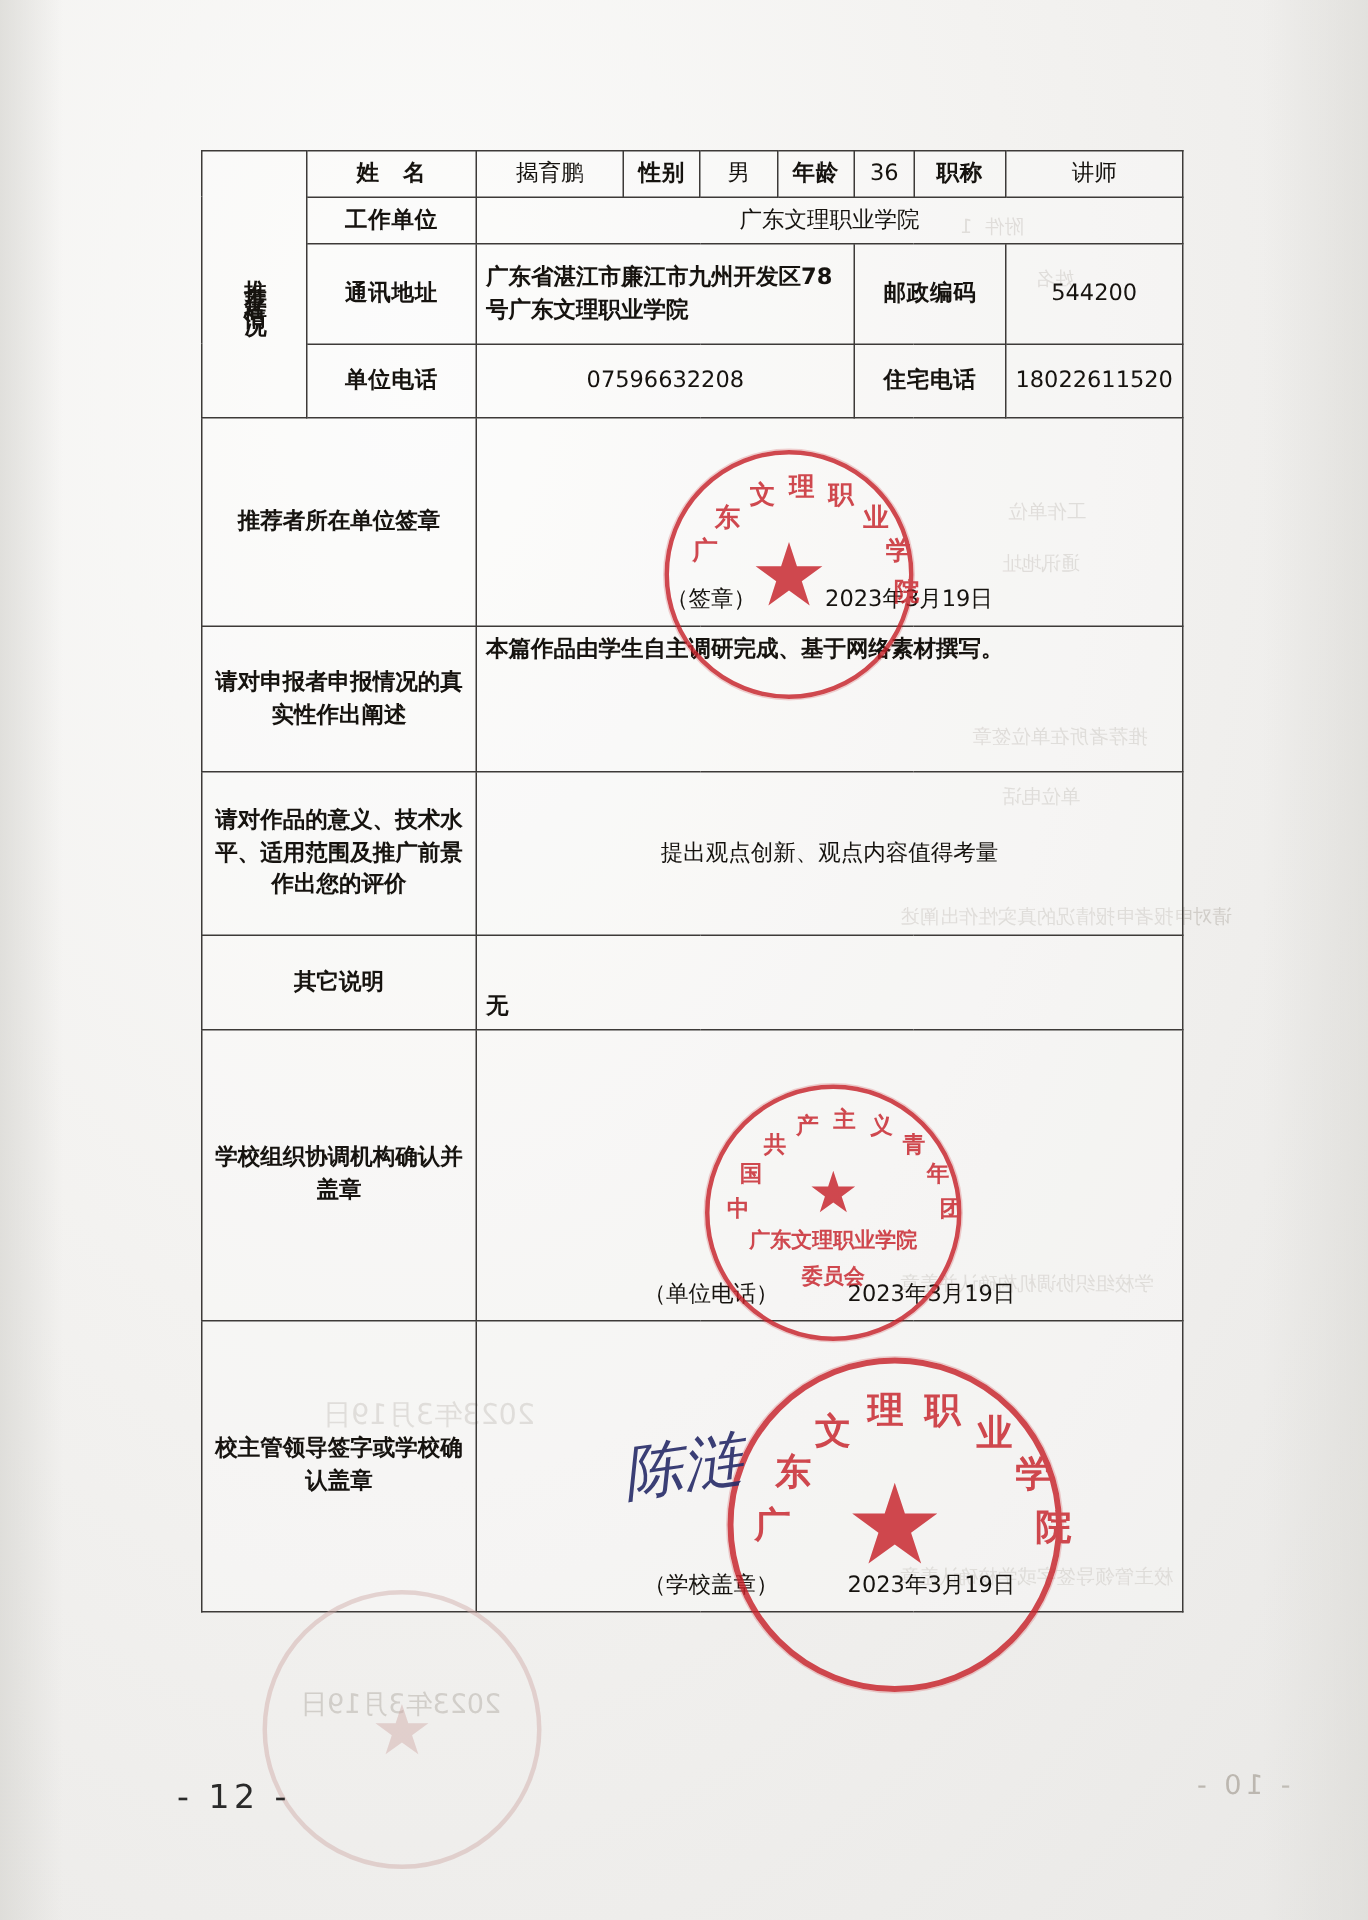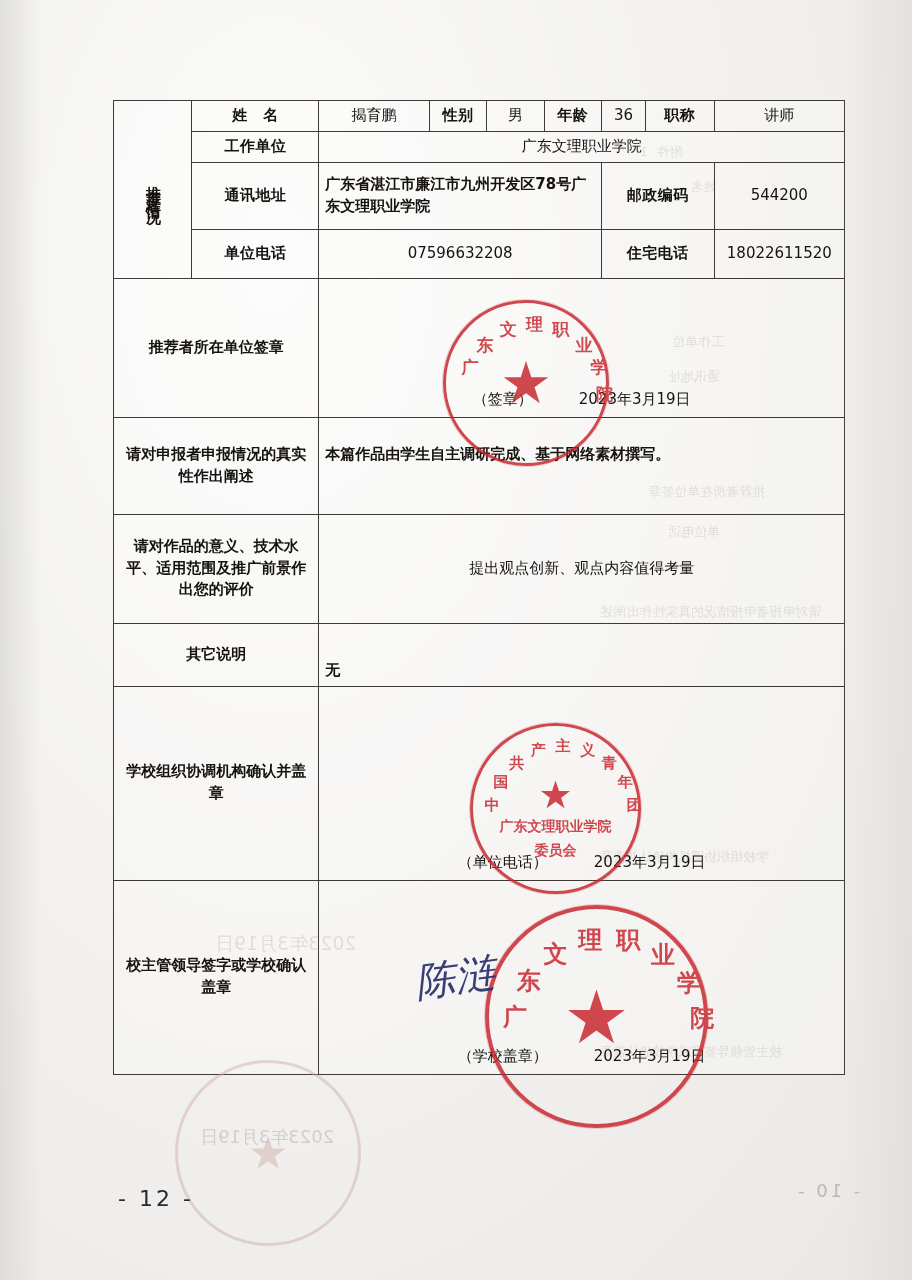--- a/index.html
+++ b/index.html
@@ -47,23 +47,23 @@
     transform: scaleX(-1);
     opacity: .55;
     line-height: 1.9;
     white-space: pre;
     pointer-events: none;
     font-family: "DejaVu Sans", sans-serif;
   }
 
   .table-wrap {
     position: absolute;
-    left: 113px;
+    left: 134px;
     top: 100px;
-    width: 732px;
+    width: 655px;
   }
 
   table.form {
     border-collapse: collapse;
     width: 100%;
     background: rgba(255,255,255,0.30);
   }
   table.form td {
     border: 1px solid #3d3a38;
     font-size: 15px;
@@ -244,21 +244,21 @@
         <td colspan="7" class="sig-cell">
           <div class="sig-bottom">
             <span>（签章）</span>
             <span>2023年3月19日</span>
           </div>
         </td>
       </tr>
 
       <tr>
         <td class="big-lbl" colspan="2" style="height:88px;">请对申报者申报情况的真实性作出阐述</td>
-        <td colspan="7" class="l" style="vertical-align:top; padding-top:26px;margin-left:27px;">本篇作品由学生自主调研完成、基于网络素材撰写。</td>
+        <td colspan="7" class="l" style="vertical-align:top; padding-top:4px;margin-left:27px;">本篇作品由学生自主调研完成、基于网络素材撰写。</td>
       </tr>
 
       <tr>
         <td class="big-lbl" colspan="2" style="height:100px;">请对作品的意义、技术水平、适用范围及推广前景作出您的评价</td>
         <td colspan="7" class="c">提出观点创新、观点内容值得考量</td>
       </tr>
 
       <tr>
         <td class="big-lbl" colspan="2" style="height:54px;">其它说明</td>
         <td colspan="7" class="l" style="vertical-align:bottom; padding-bottom:4px;">无</td>

